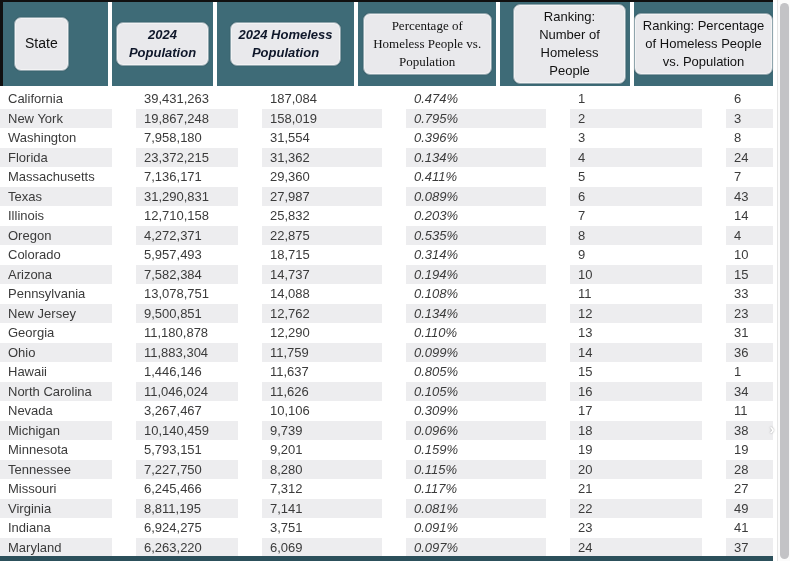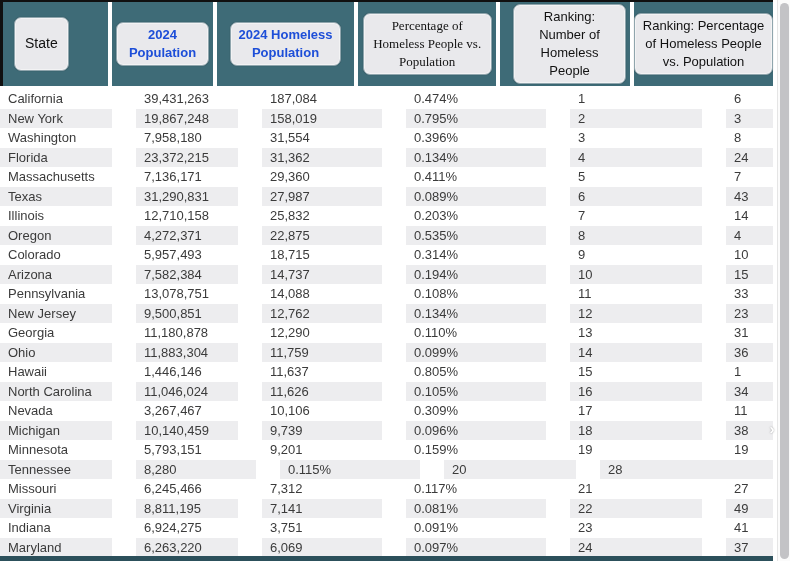--- a/index.html
+++ b/index.html
@@ -23,40 +23,40 @@
   .hcol.c2 { width:140px; }
   .hcol.c3 { width:140px; }
   .hcol.c4 { width:132px;padding-left:9px; }
   .hcol.c5 { flex:1; }
   .hbtn {
     background:#E9E9EC; border:1px solid #8FA5AD; border-radius:7px;
     box-shadow: inset 0 0 0 1px rgba(255,255,255,.45), 0 0 1px rgba(0,0,0,.35);
     text-align:center; font-size:13px; line-height:1.40; color:#121212;
     padding:3px 5px; font-weight:500;
   }
-  .hbtn.dim { color:#1d4ed8; font-weight:700; }
+  .hbtn.dim { color:#0f172a; font-weight:700;font-style:italic; }
   .hbtn.b0 { font-size:14px; padding:16px 10px; }
   .hbtn.b1 { width:93px; }
   .hbtn.b2 { width:111px; }
   .hbtn.b3 { width:129px;font-family:Liberation Serif, serif; }
   .hbtn.b4 { width:113px; }
   .hbtn.b5 { width:139px; }
   
   .tbody { position:absolute; top:89px; left:0; width:773px; }
   .row { display:flex; column-gap:4px; height:19.5px;gap:24px; }
   .cell {
     height:100%; display:flex; align-items:center; padding-left:8px;
     font-size:13px; color:#3B3B3B; white-space:nowrap; overflow:hidden;
     background:#fff;
   }
   .row:nth-child(even) .cell { background:#EDEDEF; }
   .cell.c0 { width:112px; }
   .cell.c1 { width:102px; }
   .cell.c2 { width:120px; }
-  .cell.c3 { width:140px; }
+  .cell.c3 { width:140px;font-style:italic; }
   .cell.c4 { width:132px; }
   .cell.c5 { flex:1; }
   
   .bottom-strip {
     position:absolute; left:0; top:556px; width:773px; height:5px;
     background:#2C505B;
   }
   
   .scrollbar {
     position:absolute; top:0; right:0; width:13px; height:561px;
@@ -265,20 +265,21 @@
       <div class="cell c0">Minnesota</div>
       <div class="cell c1">5,793,151</div>
       <div class="cell c2">9,201</div>
       <div class="cell c3">0.159%</div>
       <div class="cell c4">19</div>
       <div class="cell c5">19</div>
     </div>
 
     <div class="row">
       <div class="cell c0">Tennessee</div>
+      <div class="cell c1">7,227,750</div>
       <div class="cell c2">8,280</div>
       <div class="cell c3">0.115%</div>
       <div class="cell c4">20</div>
       <div class="cell c5">28</div>
     </div>
 
     <div class="row">
       <div class="cell c0">Missouri</div>
       <div class="cell c1">6,245,466</div>
       <div class="cell c2">7,312</div>

